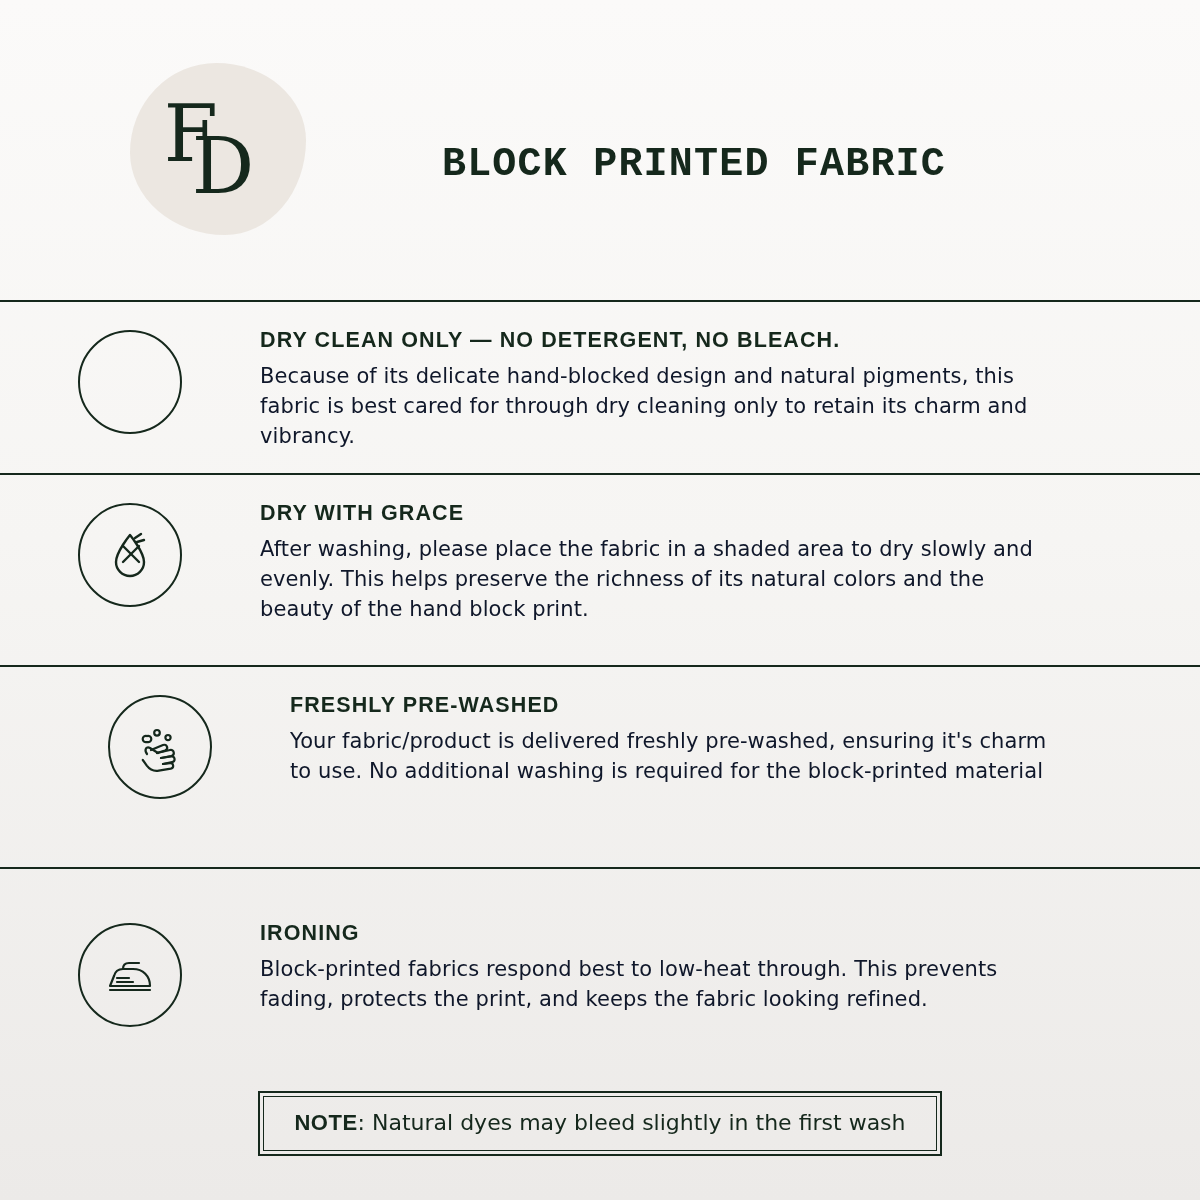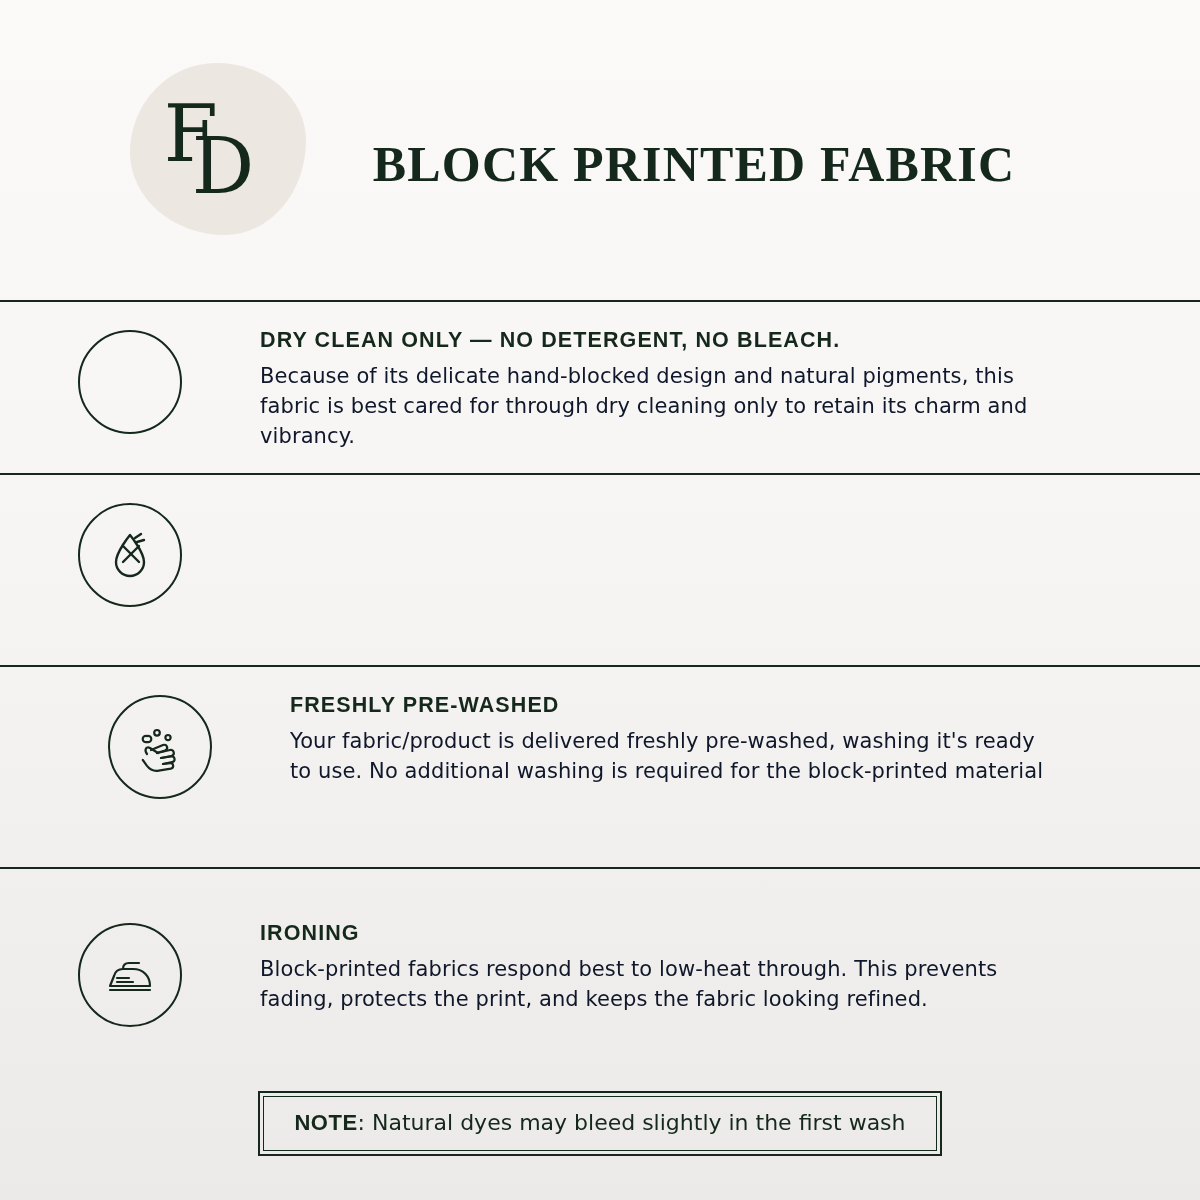--- a/index.html
+++ b/index.html
@@ -85,23 +85,23 @@
   .title-line1 .script {
     font-family: "DejaVu Serif", serif;
     font-style: italic;
     font-size: 86px;
     letter-spacing: 0;
     position: relative;
     top: 12px;
     margin-right: -4px;
   }
   .title-line2 {
-    font-family: Liberation Serif, serif;
+    font-family: Liberation Mono, monospace;
     font-weight: bold;
-    font-size: 50px;
+    font-size: 40px;
     letter-spacing: 1.2px;
     color: #15281c;
     margin-top: 20px;
     white-space: nowrap;
   }
 
   
   .rows {
     position: relative;
   }
@@ -225,20 +225,22 @@
         <div class="icon-circle">
           <svg width="62" height="62" viewBox="0 0 62 62" fill="none" stroke="#15281c" stroke-width="2.4" stroke-linecap="round" stroke-linejoin="round">
             <path d="M31 11 C31 11 17 28 17 38 a14 14 0 0 0 28 0 C45 28 31 11 31 11 Z"></path>
             <path d="M24 22 L40 38"></path>
             <path d="M40 22 L24 38"></path>
             <path d="M36 14 l6 -4 M38 18 l7 -2"></path>
           </svg>
         </div>
       </div>
       <div class="text-cell">
+        <div class="row-title">DRY WITH GRACE</div>
+        <div class="row-body">After washing, please place the fabric in a shaded area to dry slowly and evenly. This helps preserve the richness of its natural colors and the beauty of the hand block print.</div>
       </div>
     </div>
 
     <div class="rule"></div>
 
     <div class="row row-3">
       <div class="icon-cell">
         <div class="icon-circle">
           <svg width="66" height="66" viewBox="0 0 66 66" fill="none" stroke="#15281c" stroke-width="2.2" stroke-linecap="round" stroke-linejoin="round">
             <path d="M20 40 c-3 -4 -1 -8 3 -6 l8 5"></path>
@@ -247,21 +249,21 @@
             <path d="M34 44 l10 -1.6 c4 -0.7 5 5 1 5.8 L36 50"></path>
             <path d="M36 50 l7 -0.8 c3.6 -0.4 4.4 4.6 0.8 5.4 l-12 2 c-5 0.8 -9 -1 -12 -5 l-4 -5.6"></path>
             <path d="M20 22 a3.2 3.2 0 1 0 0 6 a3.2 3.2 0 1 0 0 -6"></path>
             <path d="M30 16 a2.8 2.8 0 1 0 0 5.6 a2.8 2.8 0 1 0 0 -5.6"></path>
             <path d="M41 21 a2.6 2.6 0 1 0 0 5.2 a2.6 2.6 0 1 0 0 -5.2"></path>
           </svg>
         </div>
       </div>
       <div class="text-cell">
         <div class="row-title">FRESHLY PRE-WASHED</div>
-        <div class="row-body">Your fabric/product is delivered freshly pre-washed, washing it's ready to use. No additional washing is required for the block-printed material</div>
+        <div class="row-body">Your fabric/product is delivered freshly pre-washed, ensuring it's charm to use. No additional washing is required for the block-printed material</div>
       </div>
     </div>
 
     <div class="rule"></div>
 
     <div class="row row-4">
       <div class="icon-cell">
         <div class="icon-circle">
           <svg width="66" height="66" viewBox="0 0 66 66" fill="none" stroke="#15281c" stroke-width="2.2" stroke-linecap="round" stroke-linejoin="round">
             <path d="M13 44 h40 c0 -10 -7 -17 -17 -17 h-10 c-5 0 -8 3 -9 7 z"></path>

